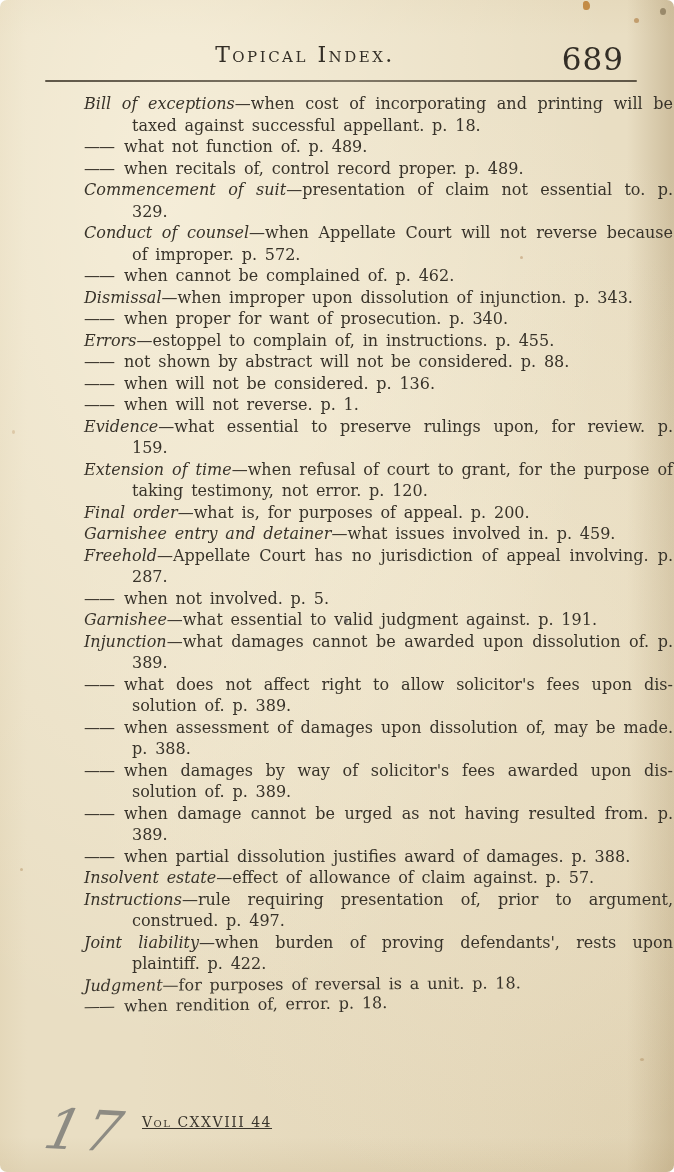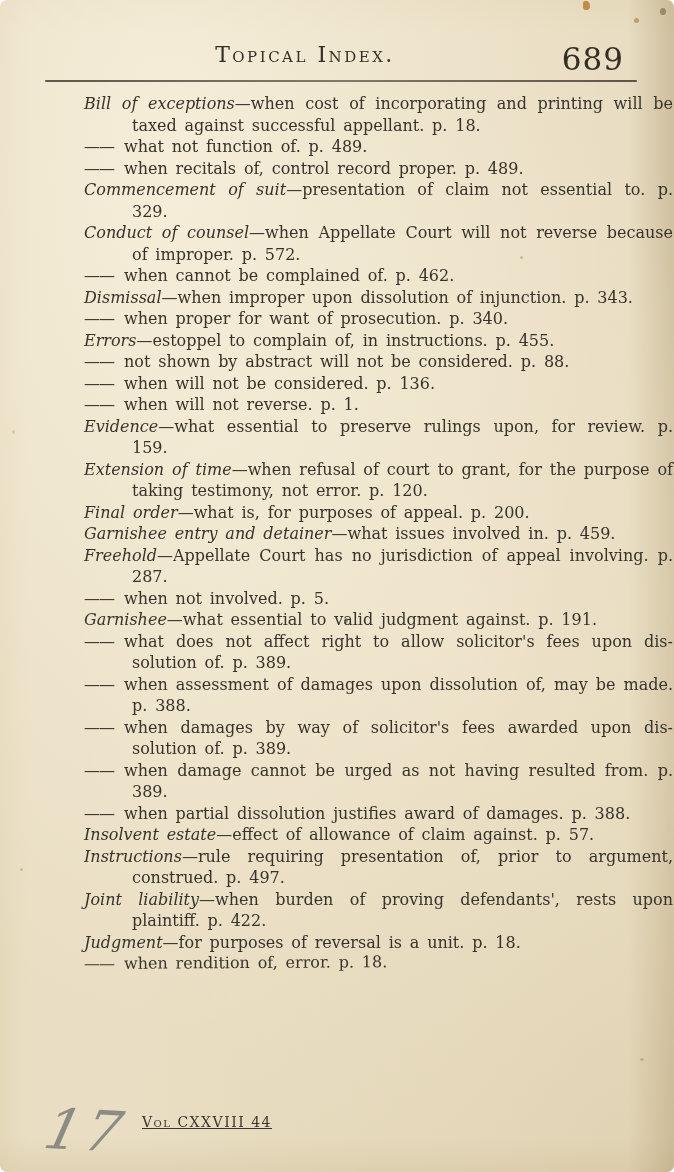--- a/index.html
+++ b/index.html
@@ -137,20 +137,21 @@
       <p class="entry"><span class="dash">——</span>not shown by abstract will not be considered.  p. 88.</p>
       <p class="entry"><span class="dash">——</span>when will not be considered.  p. 136.</p>
       <p class="entry"><span class="dash">——</span>when will not reverse.  p. 1.</p>
       <p class="entry"><span class="term">Evidence</span>—what essential to preserve rulings upon, for review. p. 159.</p>
       <p class="entry"><span class="term">Extension of time</span>—when refusal of court to grant, for the pur­pose of taking testimony, not error.  p. 120.</p>
       <p class="entry"><span class="term">Final order</span>—what is, for purposes of appeal.  p. 200.</p>
       <p class="entry"><span class="term">Garnishee entry and detainer</span>—what issues involved in.  p. 459.</p>
       <p class="entry"><span class="term">Freehold</span>—Appellate Court has no jurisdiction of appeal involv­ing.  p. 287.</p>
       <p class="entry"><span class="dash">——</span>when not involved.  p. 5.</p>
       <p class="entry"><span class="term">Garnishee</span>—what essential to valid judgment against.  p. 191.</p>
+      <p class="entry"><span class="term">Injunction</span>—what damages cannot be awarded upon dissolution of.  p. 389.</p>
       <p class="entry"><span class="dash">——</span>what does not affect right to allow solicitor's fees upon dis­solution of.  p. 389.</p>
       <p class="entry"><span class="dash">——</span>when assessment of damages upon dissolution of, may be made.  p. 388.</p>
       <p class="entry"><span class="dash">——</span>when damages by way of solicitor's fees awarded upon dis­solution of.  p. 389.</p>
       <p class="entry"><span class="dash">——</span>when damage cannot be urged as not having resulted from. p. 389.</p>
       <p class="entry"><span class="dash">——</span>when partial dissolution justifies award of damages.  p. 388.</p>
       <p class="entry"><span class="term">Insolvent estate</span>—effect of allowance of claim against.  p. 57.</p>
       <p class="entry"><span class="term">Instructions</span>—rule requiring presentation of, prior to argument, construed.  p. 497.</p>
       <p class="entry"><span class="term">Joint liability</span>—when burden of proving defendants', rests upon plaintiff.  p. 422.</p>
       <p class="entry"><span class="term">Judgment</span>—for purposes of reversal is a unit.  p. 18.</p>
       <p class="entry"><span class="dash">——</span>when rendition of, error.  p. 18.</p>

